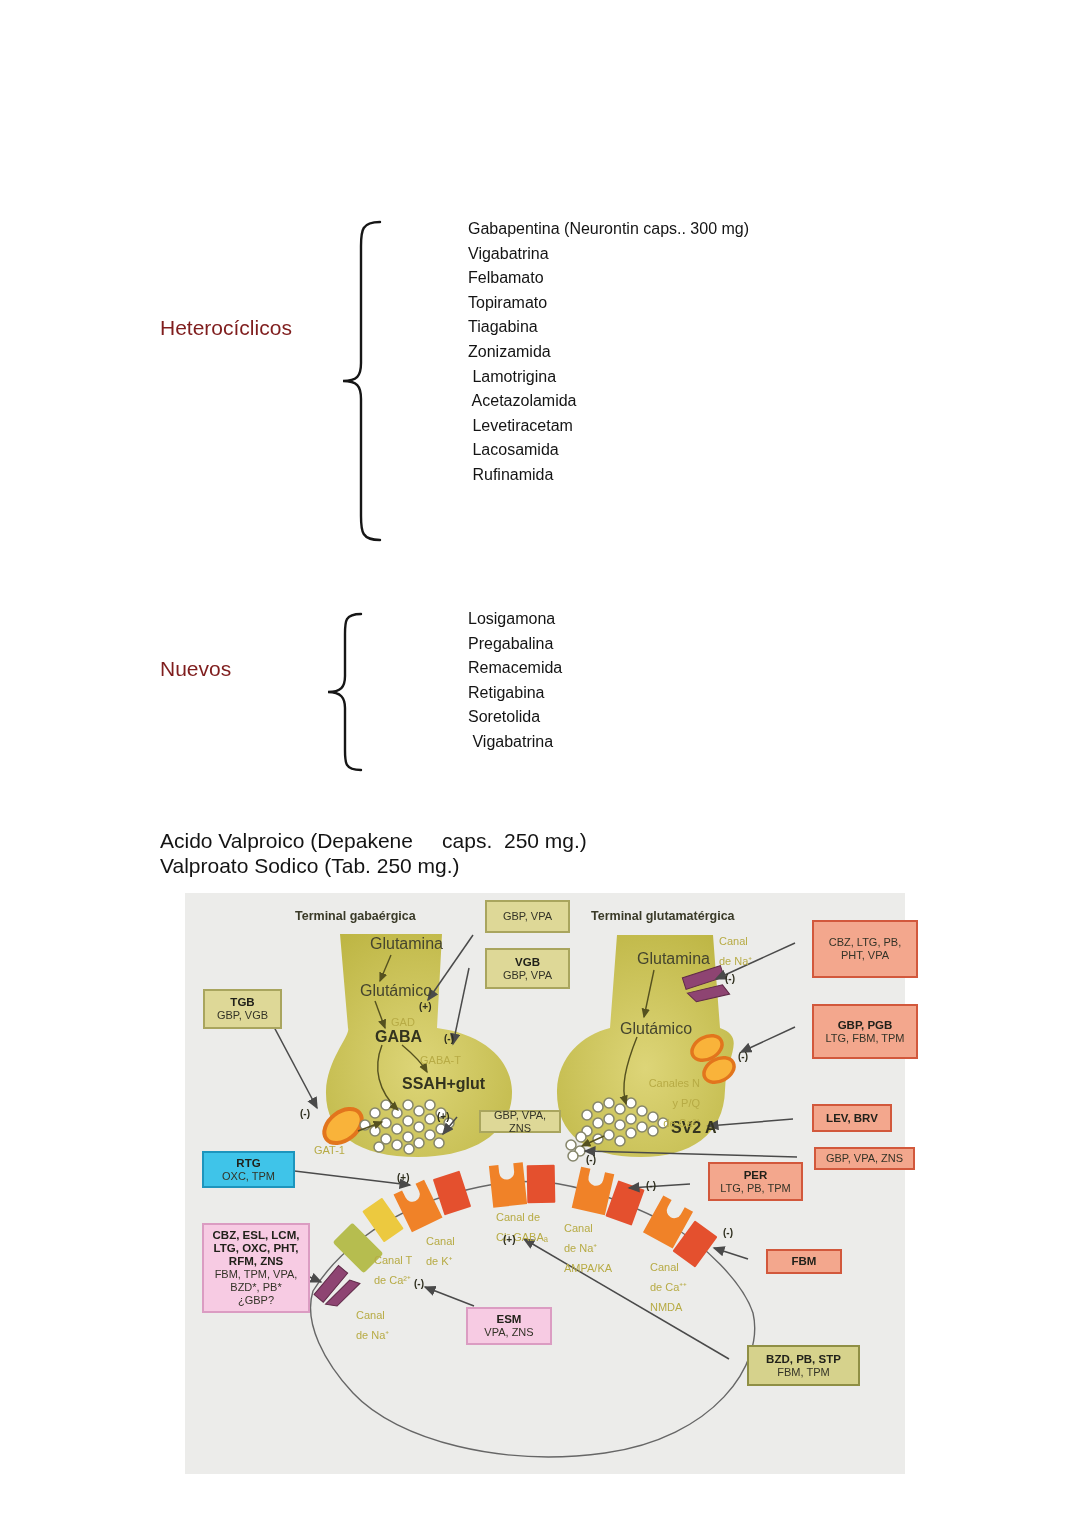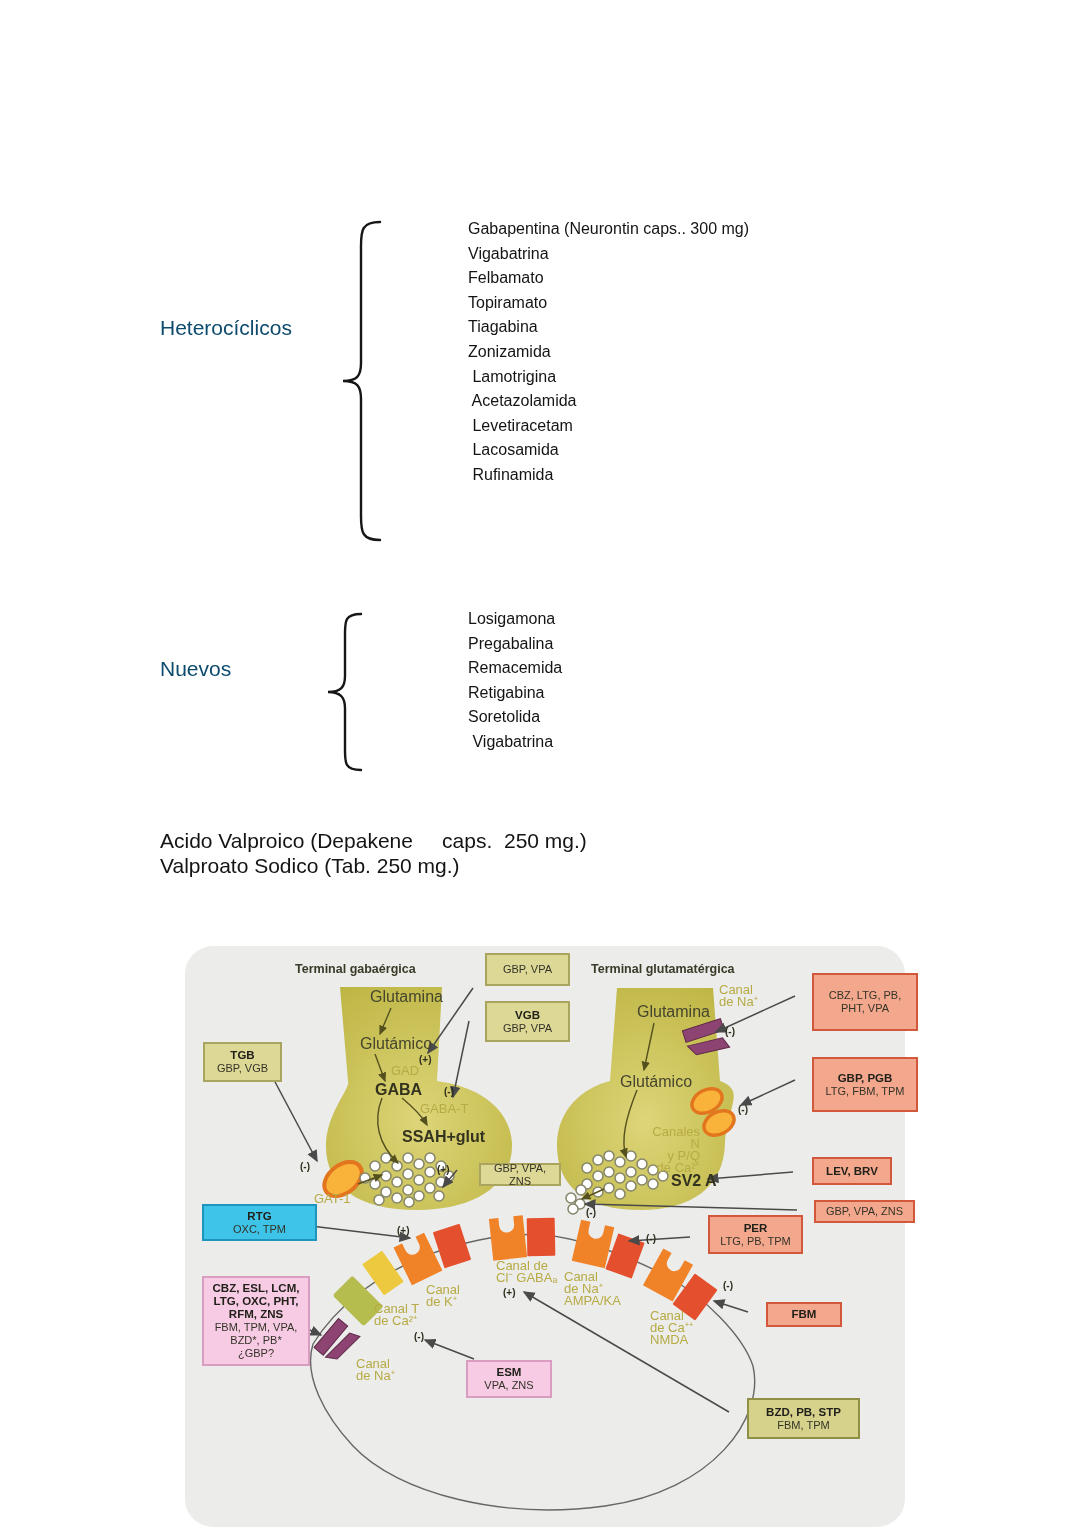--- a/index.html
+++ b/index.html
@@ -1,31 +1,31 @@
 <!DOCTYPE html>
 <html><head>
 <meta charset="utf-8">
 <style>
   html,body{margin:0;padding:0;}
   body{
     width:1080px;height:1528px;position:relative;background:#ffffff;
     font-family:"Liberation Sans",sans-serif;overflow:hidden;
   }
-  .doc-label{position:absolute;font-size:21px;color:#0c4a6e;white-space:pre;}
+  .doc-label{position:absolute;font-size:21px;color:#7f1d1d;white-space:pre;}
   .doc-label.u{}
   .drug-list{position:absolute;}
   .drug-line{font-size:16px;color:#141414;line-height:24.6px;white-space:pre;}
   .valp-line{font-size:21px;color:#141414;line-height:25.5px;white-space:pre;}
   .brace{position:absolute;}
-  #diagram{position:absolute;left:185px;top:946px;width:720px;height:581px;background:#ececea;border-radius:28px;}
+  #diagram{position:absolute;left:185px;top:893px;width:720px;height:581px;background:#ececea;}
   #diagram svg.base{position:absolute;left:0;top:0;}
   .dtitle{position:absolute;font-size:12.5px;font-weight:bold;color:#3a3a28;white-space:pre;}
   .dtxt{position:absolute;font-size:16px;line-height:12.5px;color:#45452e;white-space:pre-line;}
   .dtxt.b{font-weight:bold;color:#33331f;}
-  .dlab{position:absolute;font-size:13px;line-height:12px;color:#b7ab45;white-space:pre-line;}
+  .dlab{position:absolute;font-size:11px;line-height:20px;color:#b7ab45;white-space:pre-line;}
   .dlab.c{text-align:right;}
   .sign{position:absolute;font-size:10px;font-weight:bold;color:#2e2e1e;white-space:pre;}
   .dbox{
     position:absolute;border:2px solid;box-sizing:border-box;text-align:center;
     display:flex;flex-direction:column;justify-content:center;padding:1px 2px;margin-left:17px;
   }
   .dbox .t{font-weight:bold;font-size:11.5px;line-height:13px;color:#21211a;white-space:pre-line;}
   .dbox .s{font-size:11px;line-height:13px;color:#333327;white-space:pre-line;}
   .khaki{background:#ded897;border-color:#a9a55e;}
   .salmon{background:#f3a78d;border-color:#d2583c;}
@@ -263,21 +263,21 @@
     <div class="s">GBP, VPA</div>
   </div>
   <div class="dbox khaki" style="left:1px;top:96px;width:79px;height:40px">
     <div class="t">TGB</div>
     <div class="s">GBP, VGB</div>
   </div>
   <div class="dbox khaki" style="left:277px;top:217px;width:82px;height:23px">
     <div class="t"></div>
     <div class="s">GBP, VPA, ZNS</div>
   </div>
-  <div class="dbox bluebox" style="left:0px;top:258px;width:115px;height:37px">
+  <div class="dbox bluebox" style="left:0px;top:258px;width:93px;height:37px">
     <div class="t">RTG</div>
     <div class="s">OXC, TPM</div>
   </div>
   <div class="dbox pinkbox" style="left:0px;top:330px;width:108px;height:90px">
     <div class="t">CBZ, ESL, LCM,
 LTG, OXC, PHT,
 RFM, ZNS</div>
     <div class="s">FBM, TPM, VPA,
 BZD*, PB*
 ¿GBP?</div>

